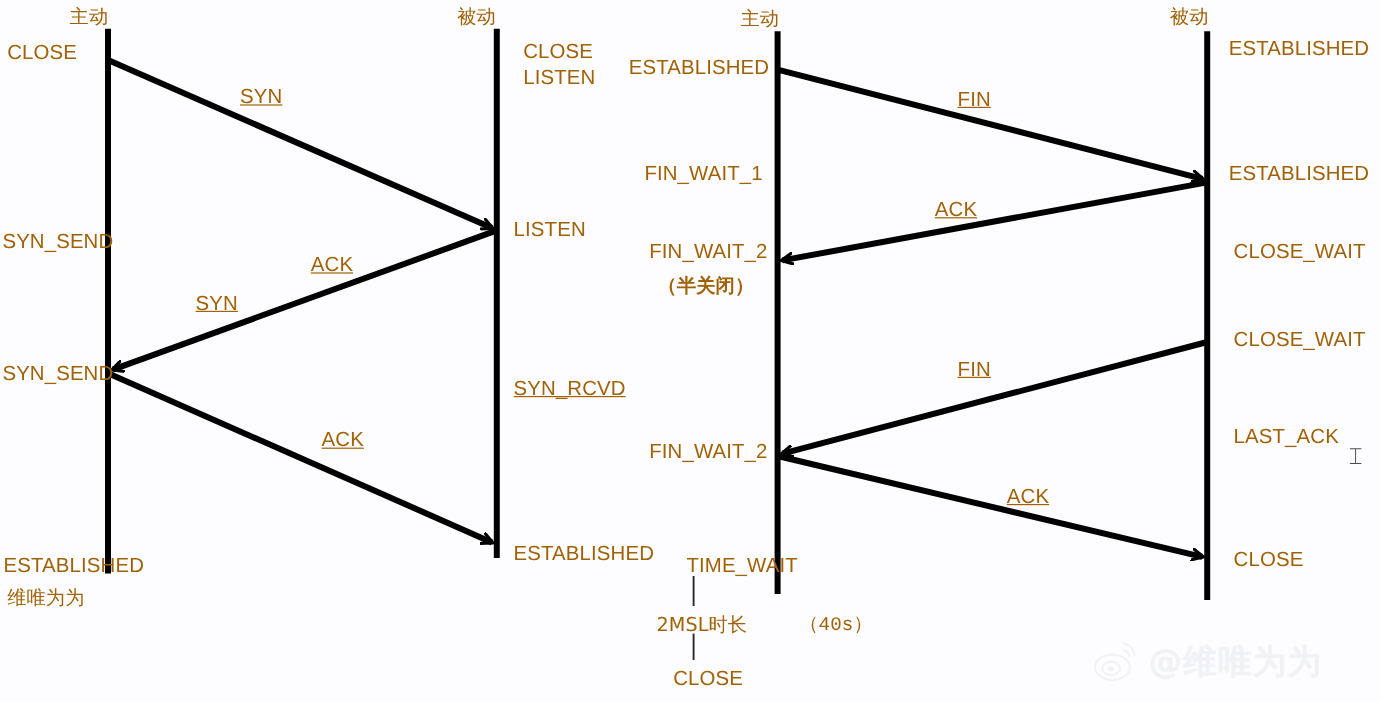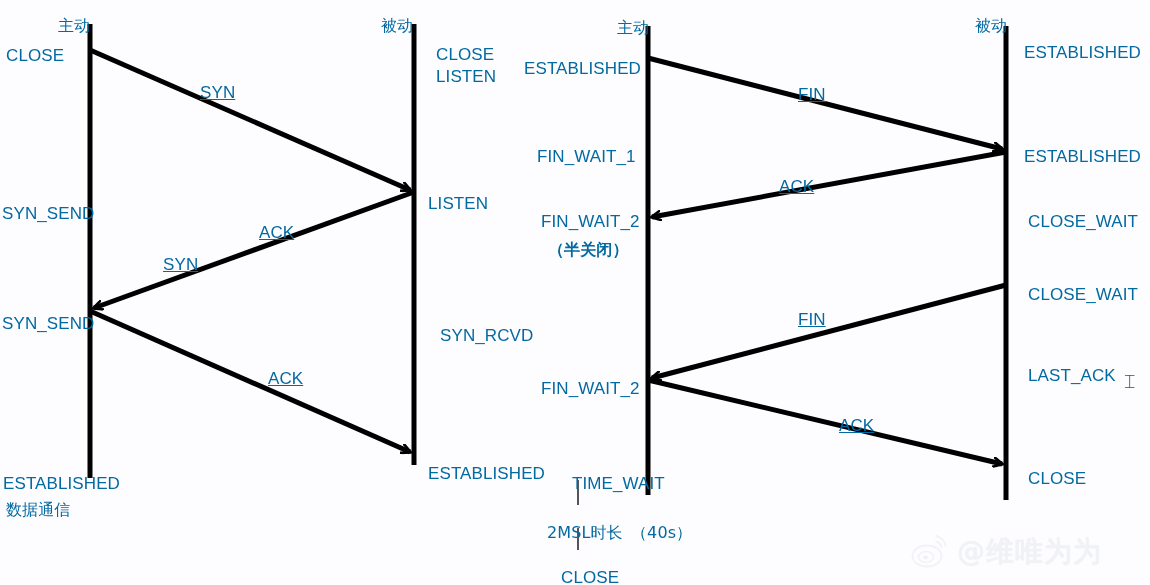--- a/index.html
+++ b/index.html
@@ -8,26 +8,25 @@
     width:1150px;height:585px;
     background:#fdfdff;
     font-family:"Liberation Sans","DejaVu Sans",sans-serif;
     overflow:hidden;
     position:relative;
   }
   #stage{position:absolute;left:0;top:0;width:1150px;height:585px;}
   #canvas{position:absolute;left:0;top:0;width:1150px;height:585px;}
   .lbl{
     position:absolute;
-    color:#0369a1;
+    color:#a16207;
     font-size:17px;
     line-height:20px;
     white-space:pre;
     letter-spacing:0.1px;
-    margin-top:12px;
   }
   .lbl.cjk{font-family:"DejaVu Sans","Liberation Sans",sans-serif;font-size:16px;}
   .lbl.msg{font-size:17px;text-decoration:underline;}
   .lbl.role{font-size:16px;}
   .caret{
     position:absolute;
     color:#4a4a55;
     font-size:19px;
     font-family:"Liberation Serif",serif;
   }
@@ -83,44 +82,44 @@
     <line x1="578" y1="528" x2="578" y2="550" stroke="#2a2a34" stroke-width="1.6"></line>
   </svg>
 
   <div class="lbl role cjk" style="left:58px;top:4px;">主动</div>
   <div class="lbl role cjk" style="left:381px;top:4px;">被动</div>
 
   <div class="lbl" style="left:6px;top:34px;">CLOSE</div>
   <div class="lbl" style="left:2px;top:192px;">SYN_SEND</div>
   <div class="lbl" style="left:2px;top:302px;">SYN_SEND</div>
   <div class="lbl" style="left:3px;top:462px;">ESTABLISHED</div>
-  <div class="lbl cjk" style="left:6px;top:488px;">数据通信</div>
+  <div class="lbl cjk" style="left:6px;top:488px;">维唯为为</div>
 
   <div class="lbl" style="left:436px;top:33px;">CLOSE</div>
   <div class="lbl" style="left:436px;top:55px;">LISTEN</div>
   <div class="lbl" style="left:428px;top:182px;">LISTEN</div>
-  <div class="lbl" style="left:440px;top:314px;">SYN_RCVD</div>
+  <div class="lbl" style="left:428px;top:314px;text-decoration:underline;">SYN_RCVD</div>
   <div class="lbl" style="left:428px;top:452px;">ESTABLISHED</div>
 
   <div class="lbl msg" style="left:200px;top:71px;">SYN</div>
   <div class="lbl msg" style="left:259px;top:211px;">ACK</div>
   <div class="lbl msg" style="left:163px;top:243px;">SYN</div>
   <div class="lbl msg" style="left:268px;top:357px;">ACK</div>
 
   <div class="lbl role cjk" style="left:617px;top:6px;">主动</div>
   <div class="lbl role cjk" style="left:975px;top:4px;">被动</div>
 
   <div class="lbl" style="left:524px;top:47px;">ESTABLISHED</div>
   <div class="lbl" style="left:537px;top:135px;">FIN_WAIT_1</div>
   <div class="lbl" style="left:541px;top:200px;">FIN_WAIT_2</div>
   <div class="lbl cjk" style="left:548px;top:228px;font-weight:bold;">（半关闭）</div>
   <div class="lbl" style="left:541px;top:367px;">FIN_WAIT_2</div>
   <div class="lbl" style="left:572px;top:462px;">TIME_WAIT</div>
   <div class="lbl cjk" style="left:547px;top:511px;">2MSL时长</div>
-  <div class="lbl cjk" style="left:631px;top:511px;">（40s）</div>
+  <div class="lbl cjk" style="left:666px;top:511px;font-family:Liberation Mono, monospace;">（40s）</div>
   <div class="lbl" style="left:561px;top:556px;">CLOSE</div>
 
   <div class="lbl" style="left:1024px;top:31px;">ESTABLISHED</div>
   <div class="lbl" style="left:1024px;top:135px;">ESTABLISHED</div>
   <div class="lbl" style="left:1028px;top:200px;">CLOSE_WAIT</div>
   <div class="lbl" style="left:1028px;top:273px;">CLOSE_WAIT</div>
   <div class="lbl" style="left:1028px;top:354px;">LAST_ACK</div>
   <div class="lbl" style="left:1028px;top:457px;">CLOSE</div>
 
   <div class="lbl msg" style="left:798px;top:73px;">FIN</div>

